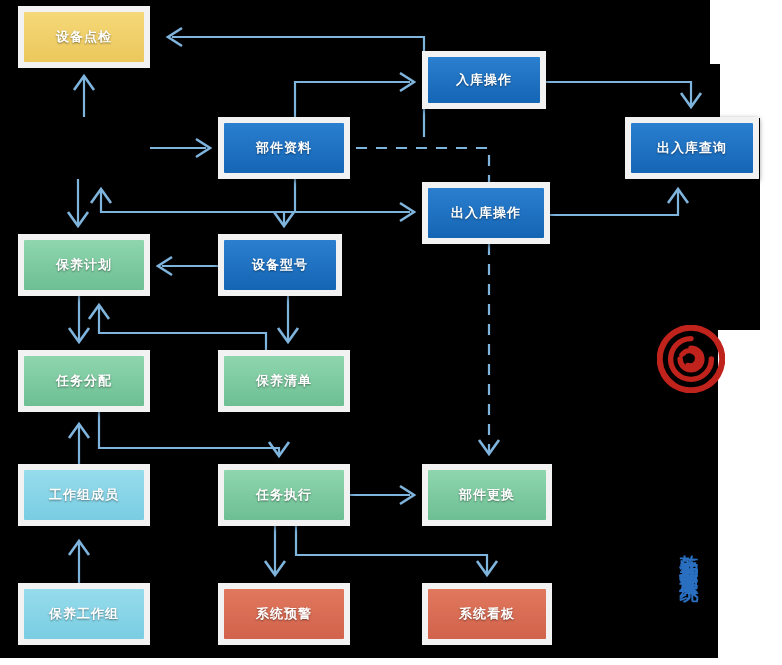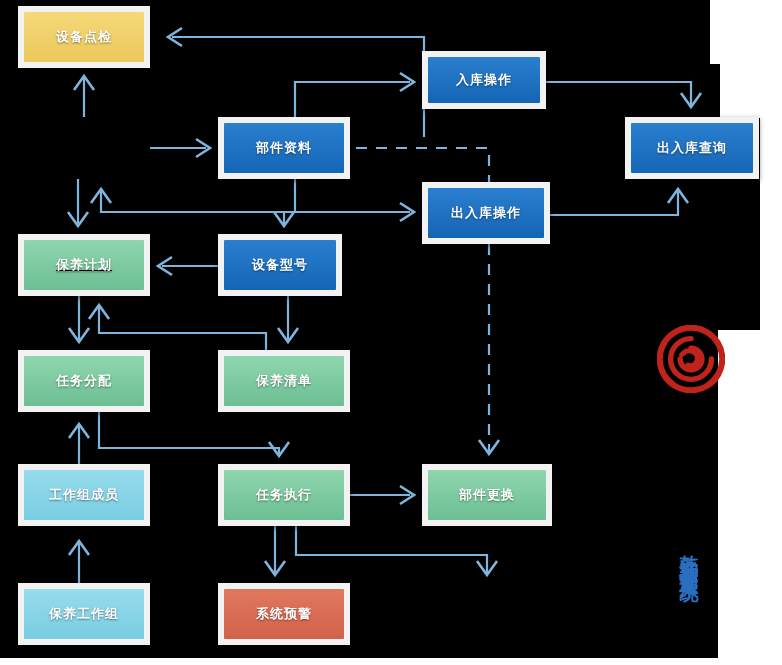--- a/index.html
+++ b/index.html
@@ -190,21 +190,21 @@
     </div>
   <div class="node c-blue" style="left:422px;top:51px;width:124px;height:58px;">
       <div class="inner">入库操作</div>
     </div>
   <div class="node c-blue" style="left:625px;top:117px;width:134px;height:62px;">
       <div class="inner">出入库查询</div>
     </div>
   <div class="node c-blue" style="left:422px;top:182px;width:128px;height:62px;">
       <div class="inner">出入库操作</div>
     </div>
-  <div class="node c-green" style="left:18px;top:234px;width:132px;height:62px;text-decoration:underline;">
+  <div class="node c-green" style="left:18px;top:234px;width:132px;height:62px;">
       <div class="inner">保养计划</div>
     </div>
   <div class="node c-blue" style="left:218px;top:234px;width:124px;height:62px;">
       <div class="inner">设备型号</div>
     </div>
   <div class="node c-green" style="left:18px;top:350px;width:132px;height:62px;">
       <div class="inner">任务分配</div>
     </div>
   <div class="node c-green" style="left:218px;top:350px;width:132px;height:62px;">
       <div class="inner">保养清单</div>
@@ -216,20 +216,23 @@
       <div class="inner">任务执行</div>
     </div>
   <div class="node c-green" style="left:422px;top:464px;width:130px;height:62px;">
       <div class="inner">部件更换</div>
     </div>
   <div class="node c-cyan" style="left:18px;top:583px;width:132px;height:62px;font-family:Liberation Serif, serif;">
       <div class="inner">保养工作组</div>
     </div>
   <div class="node c-red" style="left:218px;top:583px;width:132px;height:62px;">
       <div class="inner">系统预警</div>
+    </div>
+  <div class="node c-red" style="left:422px;top:583px;width:130px;height:62px;">
+      <div class="inner">系统看板</div>
     </div>
 
   <div id="brand">
     <svg id="brand-mark" viewBox="0 0 100 100">
       <path d="M50 4 A46 46 0 1 1 49.9 4 Z" fill="none" stroke="#c0221c" stroke-width="9"></path>
       <path d="M50 20 A30 30 0 1 0 80 50" fill="none" stroke="#c0221c" stroke-width="8" stroke-linecap="round"></path>
       <path d="M50 34 A16 16 0 1 1 34 50" fill="none" stroke="#c0221c" stroke-width="8" stroke-linecap="round"></path>
       <path d="M36 44 q8 -10 18 -4 q8 5 4 14 q-4 8 -13 5" fill="none" stroke="#c0221c" stroke-width="7" stroke-linecap="round"></path>
       <circle cx="40" cy="42" r="3" fill="#c0221c"></circle>
     </svg>

